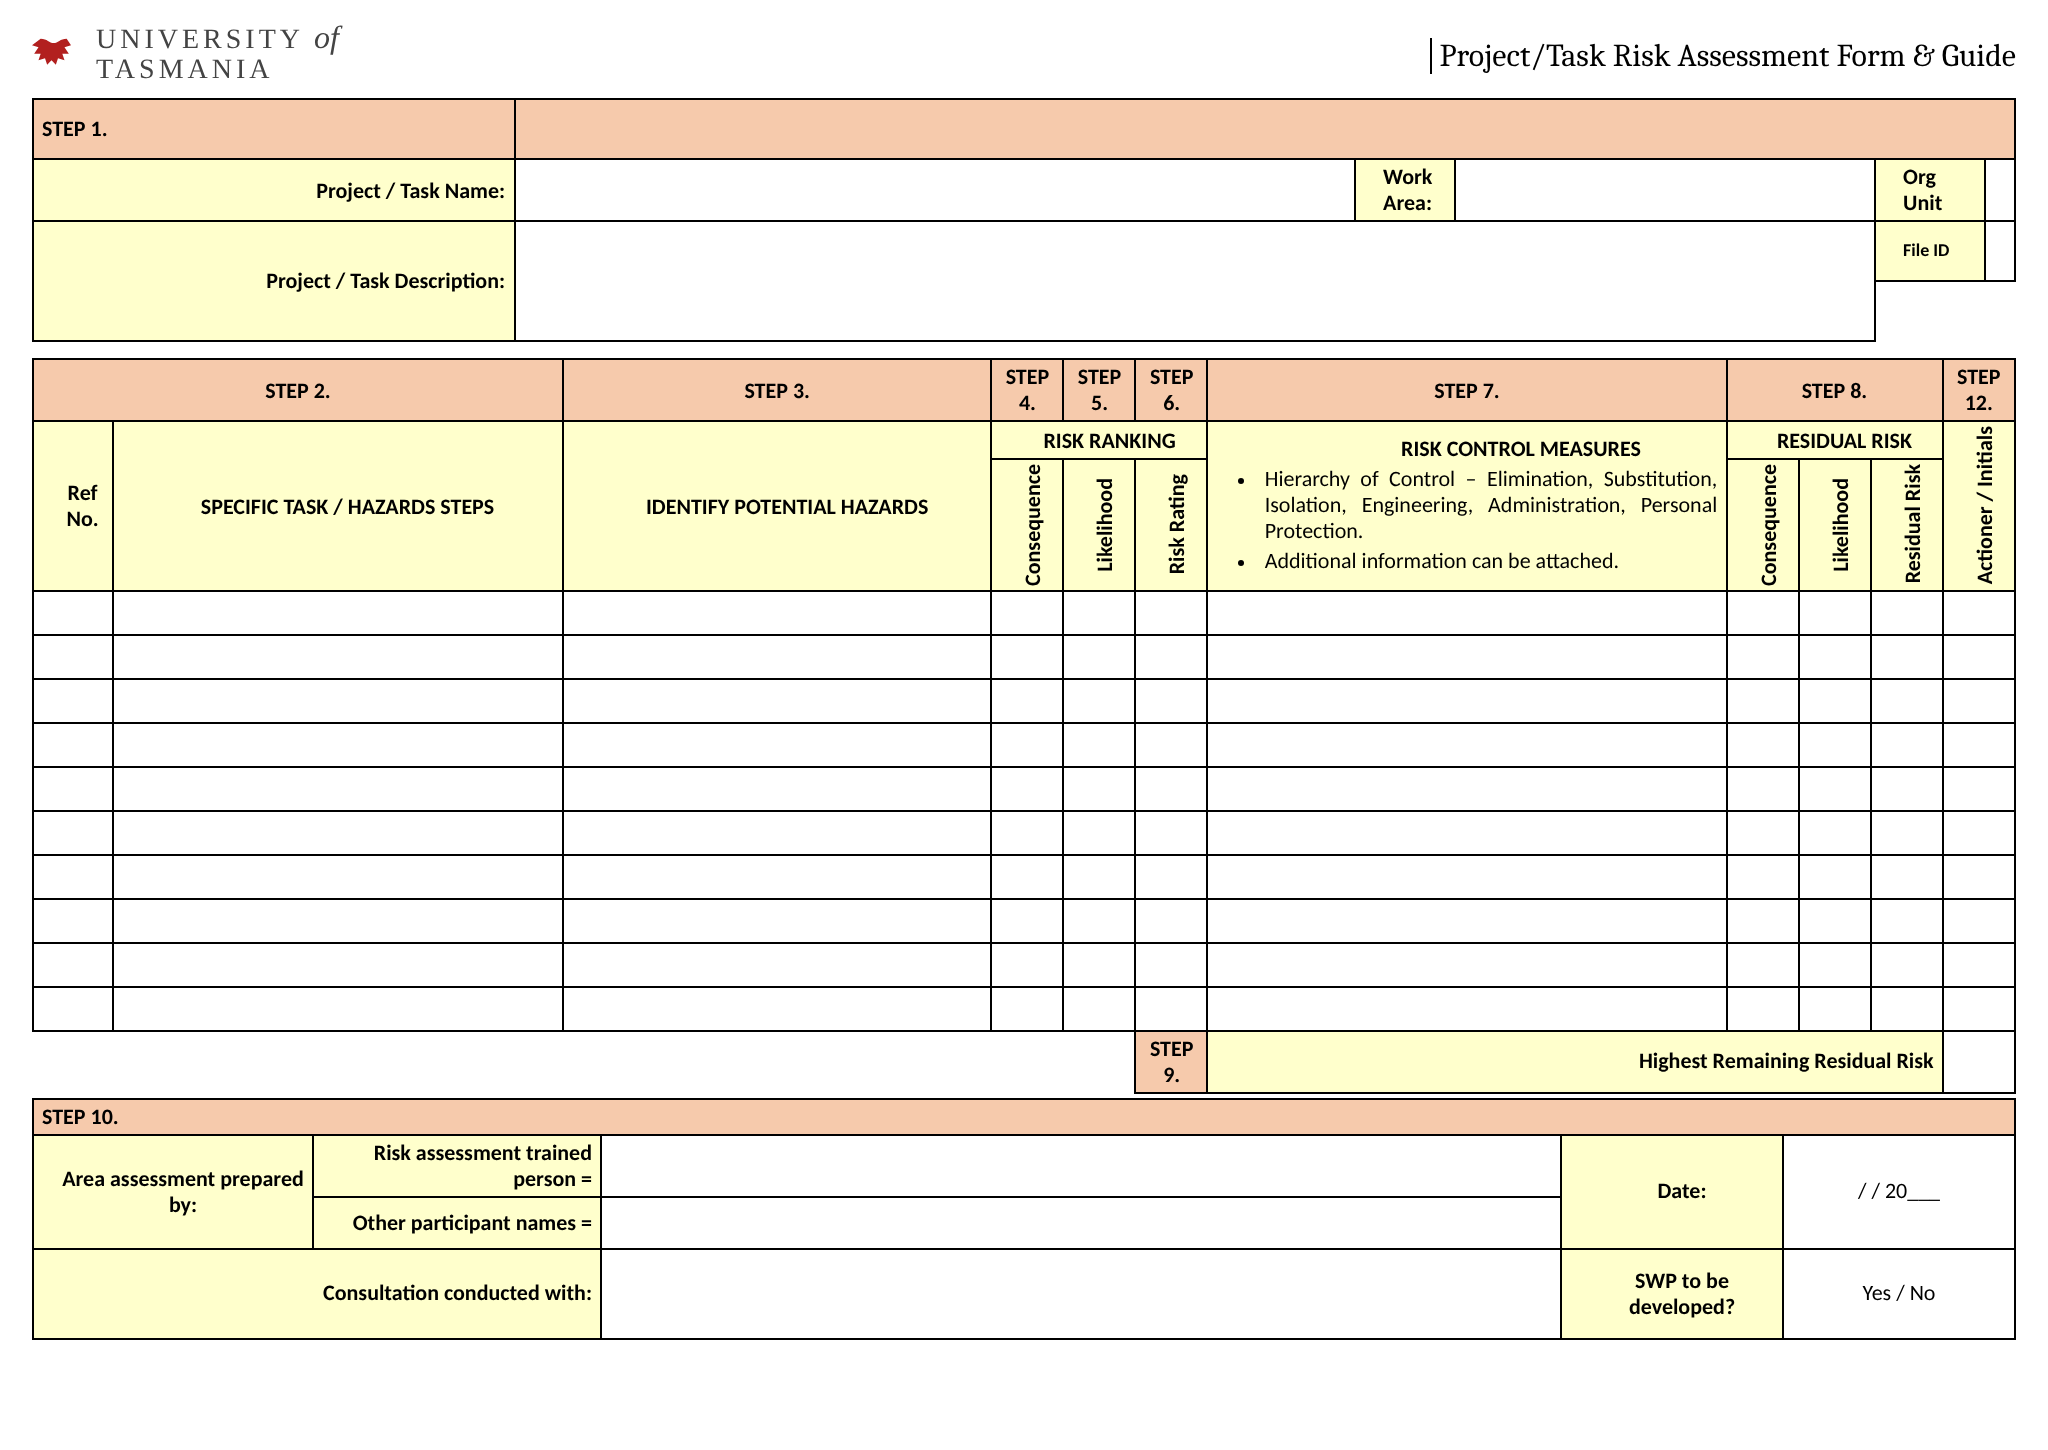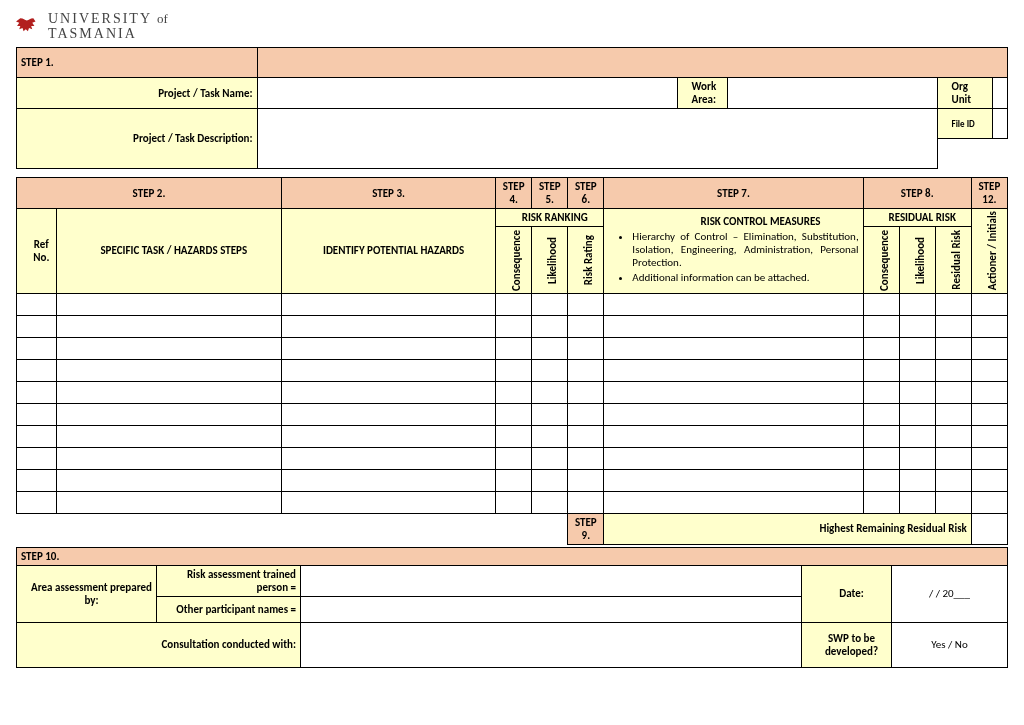--- a/index.html
+++ b/index.html
@@ -27,21 +27,21 @@
     width: 26px; height: 26px;
     color: #b2201f;
   }
   .logo-text {
     font-family: Georgia, "Times New Roman", serif;
     letter-spacing: 2px;
     line-height: 1.05;
     font-size: 14px;
     color: #444;
   }
-  .logo-text .of { letter-spacing: 0; font-size: 13px; }
+  .logo-text .of { font-style: italic; letter-spacing: 0; font-size: 16px; }
   .title {
     font-family: "Cambria", Georgia, serif;
     font-size: 16px;
     border-left: 1px solid #000;
     padding-left: 4px;
   }
   table { border-collapse: collapse; width: 100%; }
   td, th { border: 1px solid #000; padding: 2px 4px; vertical-align: middle; }
   .step-hdr { background: #f6caac; font-weight: bold; }
   .yellow   { background: #ffffcc; font-weight: bold; padding-left: 14px; }
@@ -70,20 +70,21 @@
     <span class="logo-mark">
       <svg viewBox="0 0 24 24" fill="currentColor">
           <path d="M4 4c3 0 4 2 6 2s3-2 6-2l2 3-3 1 2 3-3 0 1 3-3-1-1 3-2-2-2 2-1-3-3 1 1-3-3 0 2-3-3-1z"></path>
         </svg>
     </span>
     <div class="logo-text">
       <span>UNIVERSITY</span> <span class="of">of</span><br>
       <span>TASMANIA</span>
     </div>
   </div>
+  <div class="title">Project/Task Risk Assessment Form &amp; Guide</div>
 </div>
 
 <table class="step1">
   <tbody>
       <tr>
     <td class="step-hdr" colspan="2" style="width:140px">STEP 1.</td>
     <td class="step-hdr" colspan="5"></td>
   </tr>
   <tr>
     <td class="yellow right" colspan="2">Project / Task Name:</td>
@@ -301,21 +302,21 @@
 
 <table>
   <tbody>
       <tr>
         <td class="step-hdr" colspan="5">STEP 10.</td>
       </tr>
   <tr>
     <td class="yellow center" rowspan="2" style="width:140px">Area assessment prepared by:</td>
     <td class="yellow right" style="width:144px;height:26px">Risk assessment trained person =</td>
     <td></td>
-    <td class="yellow center" rowspan="2" style="width:90px">Date:</td>
+    <td class="yellow center" rowspan="2" style="width:111px">Date:</td>
     <td rowspan="2" class="center" style="width:116px">/      / 20___</td>
   </tr>
   <tr>
     <td class="yellow right" style="height:26px">Other participant names =</td>
     <td></td>
   </tr>
   <tr>
     <td class="yellow right" colspan="2" style="height:45px">Consultation conducted with:</td>
     <td></td>
     <td class="yellow center">SWP to be developed?</td>

